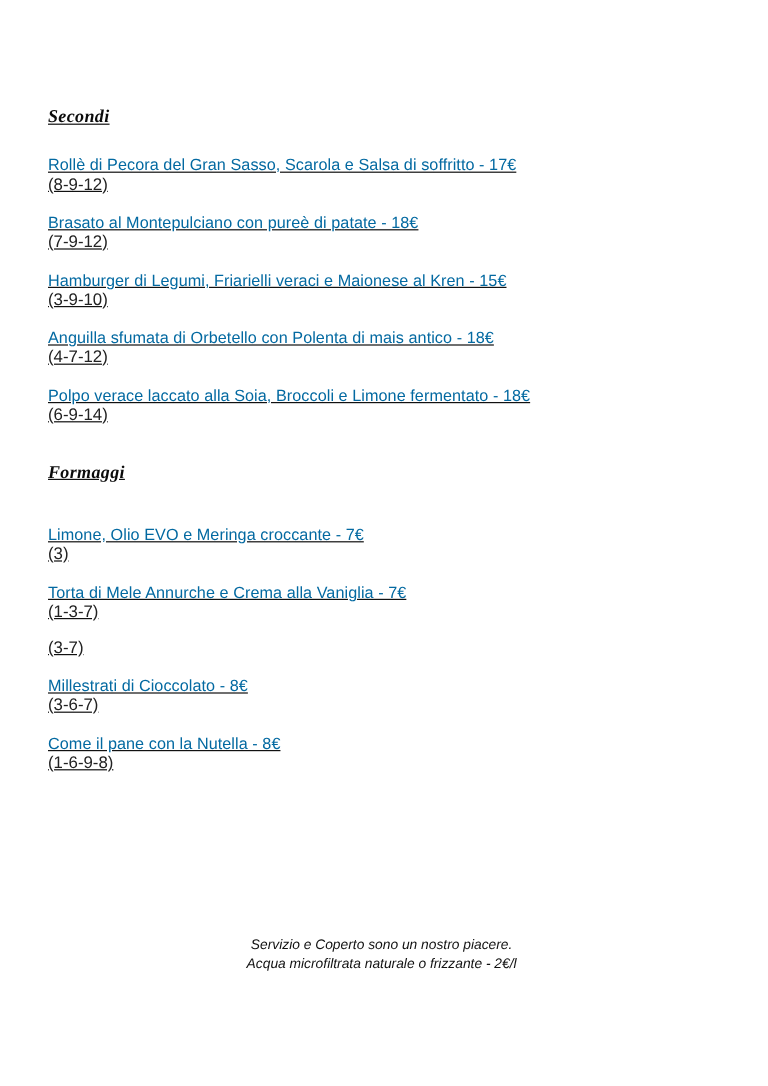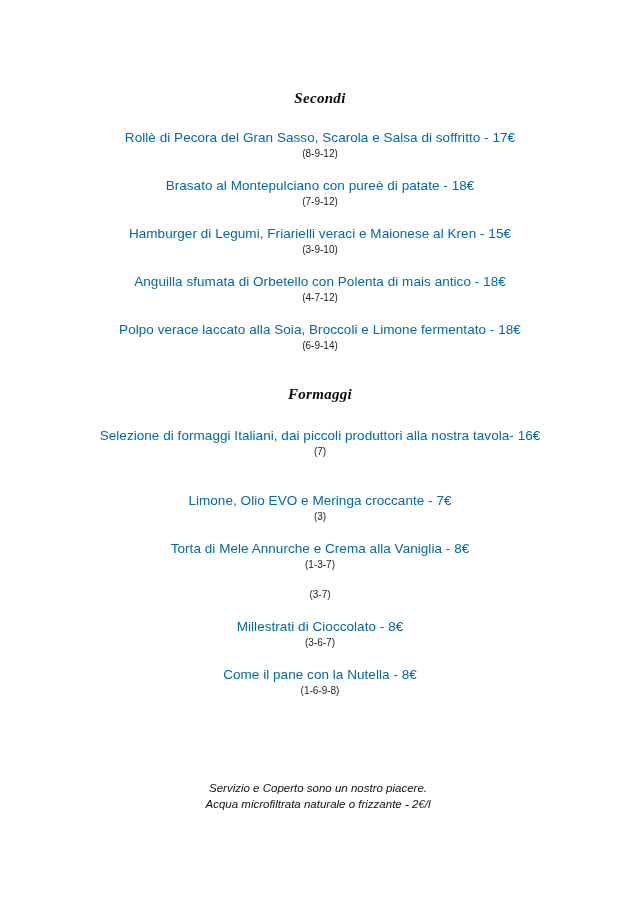--- a/index.html
+++ b/index.html
@@ -15,21 +15,21 @@
     overflow: hidden;
   }
   .page {
     position: relative;
     width: 640px;
     height: 905px;
     box-sizing: border-box;
     padding: 90px 40px 0 40px;
   }
   .section {
-    text-align: center;
+    text-decoration: underline;
   }
   .section-title {
     font-family: "Liberation Serif", serif;
     font-style: italic;
     font-weight: bold;
     font-size: 15px;
     letter-spacing: 0.3px;
     color: #0b0b0b;
     margin: 0 0 22px 0;
   }
@@ -42,21 +42,21 @@
   .dish:last-child {
     margin-bottom: 0;
   }
   .dish-name {
     font-size: 13.5px;
     line-height: 17px;
     color: #0369a1;
     letter-spacing: 0.05px;
   }
   .dish-allergens {
-    font-size: 10px;
+    font-size: 14px;
     line-height: 13px;
     color: #222222;
     margin-top: 1px;
   }
   .footer {
     position: absolute;
     left: 0;
     right: 4px;
     top: 780px;
     text-align: center;
@@ -96,33 +96,29 @@
       <div class="dish-allergens">(4-7-12)</div>
     </div>
     <div class="dish">
       <div class="dish-name">Polpo verace laccato alla Soia, Broccoli e Limone fermentato - 18€</div>
       <div class="dish-allergens">(6-9-14)</div>
     </div>
   </div>
 
   <div class="section sec-formaggi">
     <h2 class="section-title">Formaggi</h2>
-    <div class="dish">
-      <div class="dish-name">Selezione di formaggi Italiani, dai piccoli produttori alla nostra tavola- 16€</div>
-      <div class="dish-allergens">(7)</div>
-    </div>
   </div>
 
   <div class="section sec-dolci">
     <div class="dish">
       <div class="dish-name">Limone, Olio EVO e Meringa croccante - 7€</div>
       <div class="dish-allergens">(3)</div>
     </div>
     <div class="dish">
-      <div class="dish-name">Torta di Mele Annurche e Crema alla Vaniglia - 8€</div>
+      <div class="dish-name">Torta di Mele Annurche e Crema alla Vaniglia - 7€</div>
       <div class="dish-allergens">(1-3-7)</div>
     </div>
     <div class="dish">
       <div class="dish-allergens">(3-7)</div>
     </div>
     <div class="dish">
       <div class="dish-name">Millestrati di Cioccolato - 8€</div>
       <div class="dish-allergens">(3-6-7)</div>
     </div>
     <div class="dish">

